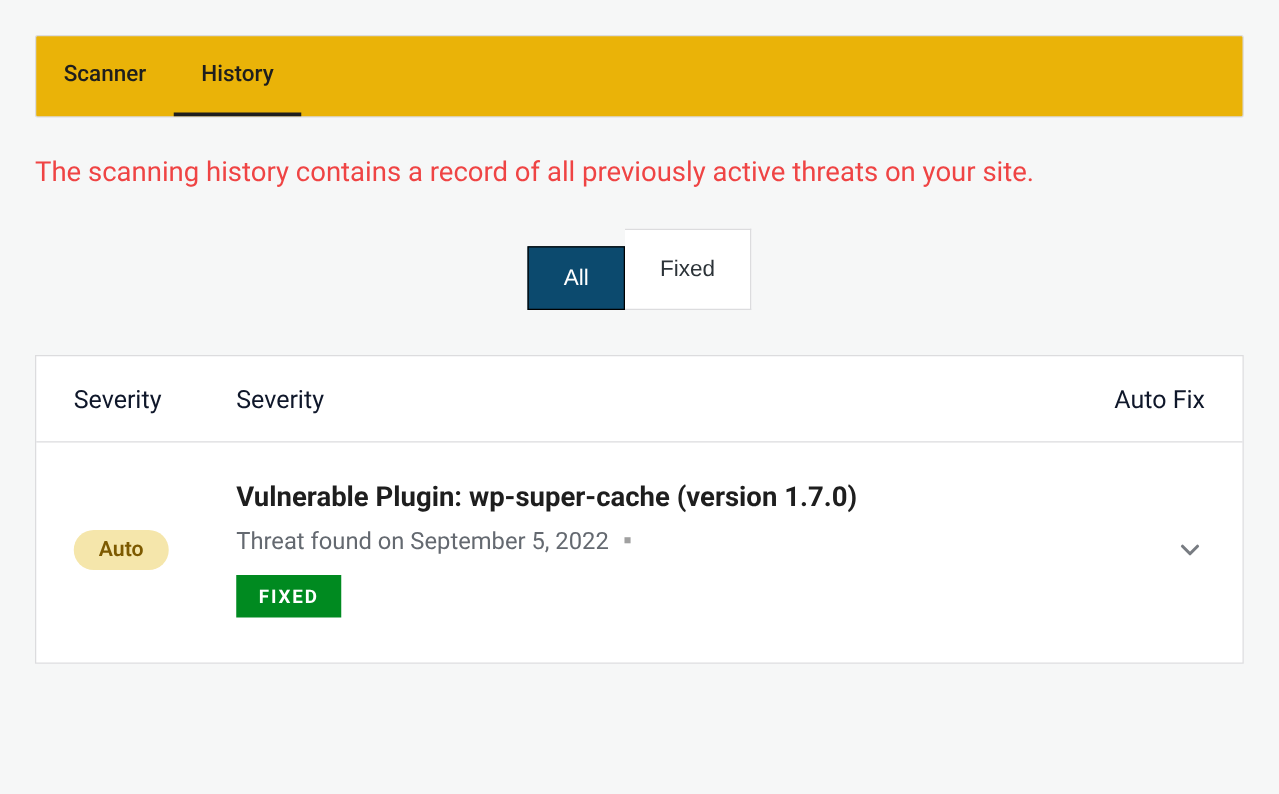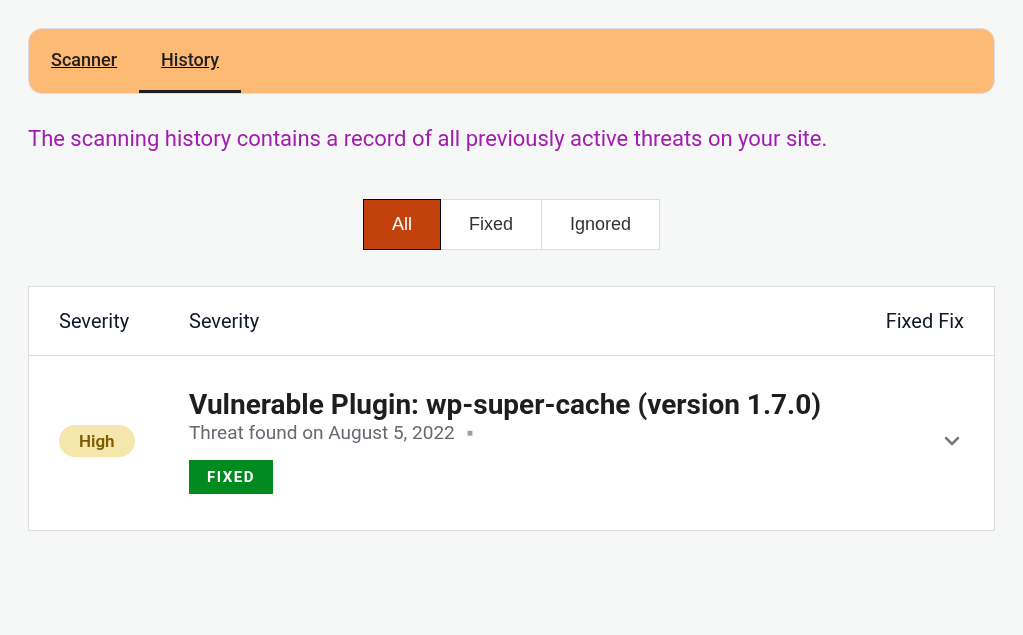--- a/index.html
+++ b/index.html
@@ -8,47 +8,46 @@
       box-sizing: border-box;
     }
     
     body {
       font-family: -apple-system, BlinkMacSystemFont, "Segoe UI", Roboto, Helvetica, Arial, sans-serif;
       background: #f6f7f7;
       padding: 28px;
     }
     
     .tab-bar {
-      background: #fdba74;
+      background: #eab308;
       border: 1px solid #dcdcde;
-      border-radius: 14px;
+      border-radius: 2px;
       display: flex;
       gap: 0;
-      text-decoration: underline;
     }
     
     .tab {
       padding: 20px 22px;
       font-size: 18px;
       color: #1e1e1e;
       cursor: pointer;
       border-bottom: 3px solid transparent;
       font-weight: 500;
     }
     
     .tab.active {
       border-bottom: 3px solid #1e1e1e;
       text-align: right;
     }
     
     .description {
       font-size: 22px;
-      color: #a21caf;
+      color: #ef4444;
       margin-top: 30px;
-      margin-bottom: 44px;
+      margin-bottom: 28px;
       line-height: 1.4;
     }
     
     .filter-group {
       display: flex;
       justify-content: center;
       margin-bottom: 36px;
     }
     
     .filter-btn {
@@ -59,23 +58,24 @@
       cursor: pointer;
       color: #2c3338;
       font-weight: 400;
     }
     
     .filter-btn:not(:first-child) {
       border-left: none;
     }
     
     .filter-btn.active {
-      background: #c2410c;
+      background: #0c4a6e;
       color: #fff;
       border-color: #000;
+      margin-top: 14px;
     }
     
     .results-card {
       background: #fff;
       border: 1px solid #dcdcde;
     }
     
     .results-header {
       display: flex;
       align-items: center;
@@ -110,23 +110,24 @@
       display: inline-block;
       background: #f5e6ab;
       color: #7d5a00;
       padding: 6px 20px;
       border-radius: 20px;
       font-size: 17px;
       font-weight: 600;
     }
     
     .threat-title {
-      font-size: 28px;
+      font-size: 22px;
       font-weight: 700;
       color: #1e1e1e;
+      margin-bottom: 10px;
     }
     
     .threat-meta {
       font-size: 19px;
       color: #646970;
       margin-bottom: 16px;
       display: flex;
       align-items: center;
       flex-wrap: wrap;
       gap: 12px;
@@ -171,38 +172,37 @@
 <div class="tab-bar">
   <div class="tab">Scanner</div>
   <div class="tab active">History</div>
 </div>
 
 <p class="description">The scanning history contains a record of all previously active threats on your site.</p>
 
 <div class="filter-group">
   <button class="filter-btn active">All</button>
   <button class="filter-btn">Fixed</button>
-  <button class="filter-btn">Ignored</button>
 </div>
 
 <div class="results-card">
   <div class="results-header">
     <div class="col-severity">Severity</div>
     <div class="col-details">Severity</div>
-    <div class="col-autofix">Fixed Fix</div>
+    <div class="col-autofix">Auto Fix</div>
   </div>
 
   <div class="threat-row">
     <div class="col-severity">
-      <span class="severity-badge">High</span>
+      <span class="severity-badge">Auto</span>
     </div>
     <div class="col-details">
       <div class="threat-title">Vulnerable Plugin: wp-super-cache (version 1.7.0)</div>
       <div class="threat-meta">
-        <span>Threat found on August 5, 2022</span>
+        <span>Threat found on September 5, 2022</span>
         <span class="meta-sep">■</span>
       </div>
       <span class="status-badge">FIXED</span>
     </div>
     <div class="autofix-cell">
       <svg class="expand-chevron" viewBox="0 0 24 24" fill="none" stroke="currentColor" stroke-width="2.5" stroke-linecap="round" stroke-linejoin="round">
         <polyline points="6 9 12 15 18 9"></polyline>
       </svg>
     </div>
   </div>

